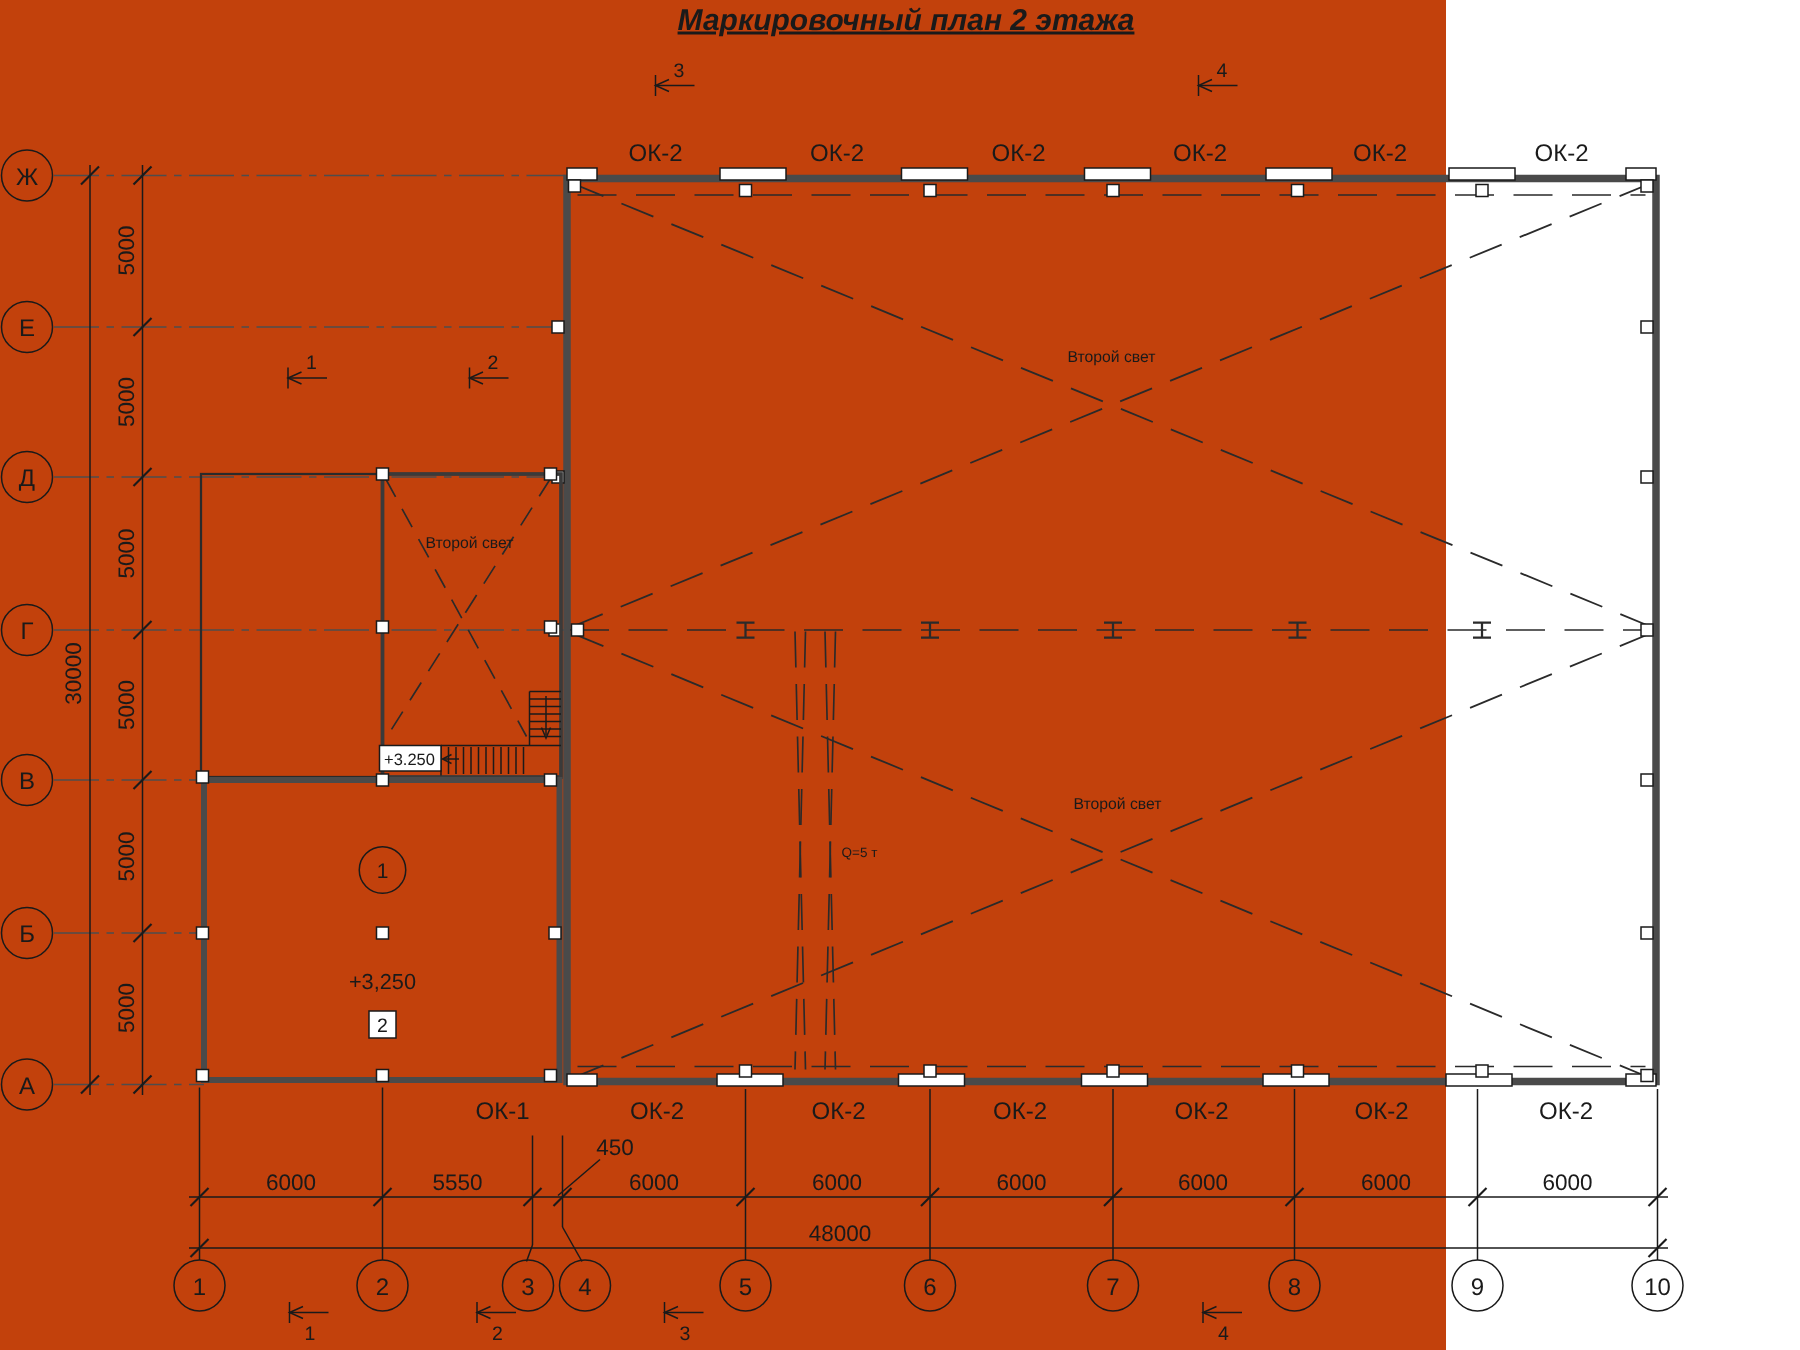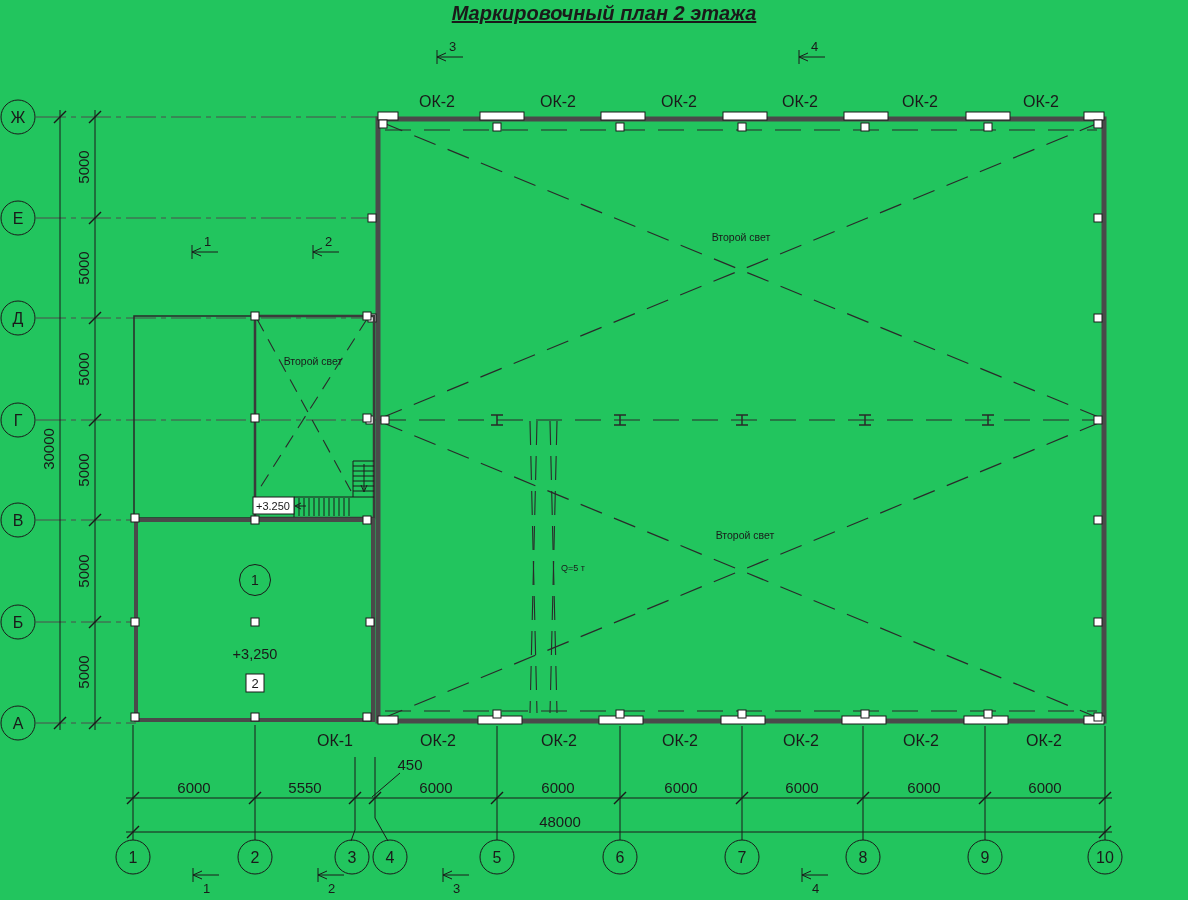--- a/index.html
+++ b/index.html
@@ -1,16 +1,16 @@
 <!DOCTYPE html>
 <html><head>
 <meta charset="utf-8">
 <style>
   html,body{margin:0;padding:0;background:#ffffff;}
-  .sheet{position:relative;width:1188px;height:900px;background:#22c55e;font-family:"Liberation Sans",sans-serif;}
+  .sheet{position:relative;width:964px;height:900px;background:#c2410c;font-family:"Liberation Sans",sans-serif;}
   svg text{fill:#1a1a1a;font-family:"Liberation Sans",sans-serif;}
   .t-title{font-size:20px;font-style:italic;font-weight:bold;text-decoration:underline;}
   .t-axis{font-size:16px;}
   .t-dim{font-size:15px;}
   .t-win{font-size:16px;}
   .t-note{font-size:10.5px;}
   .t-crane{font-size:9px;}
   .t-elev-s{font-size:11px;}
   .t-elev-b{font-size:14.5px;}
   .t-mark{font-size:13px;}

